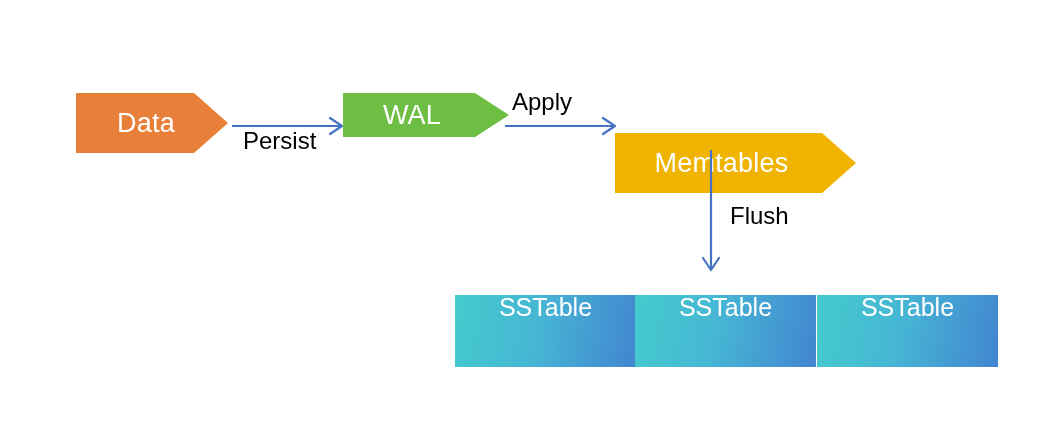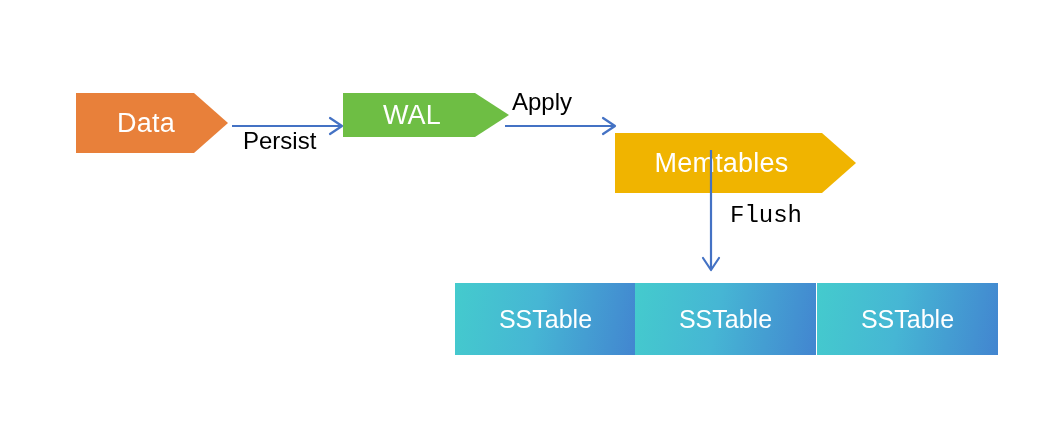--- a/index.html
+++ b/index.html
@@ -49,25 +49,25 @@
   }
   #node-memtables {
     left: 615px; top: 93px;  width: 241px; height: 60px;
     background: #f0b400;
     margin-top: 40px;
   }
 
   
   .sstable {
     position: absolute;
-    top: 283px;
+    top: 295px;
     width: 181px;
     height: 72px;
     display: flex;
-    align-items: center;
+    align-items: flex-start;
     justify-content: center;
     color: #ffffff;
     font-size: 25px;
     line-height: 1;
     background: linear-gradient(100deg, #44cbcd 0%, #46b6d4 45%, #4285d0 100%);
   }
   #sstable-1 { left: 455px; }
   #sstable-2 { left: 635px; }
   #sstable-3 { left: 817px; }
 
@@ -83,21 +83,21 @@
   
   .edge-label {
     position: absolute;
     font-size: 24px;
     color: #000000;
     line-height: 1;
     white-space: nowrap;
   }
   #label-persist { left: 243px; top: 90px; margin-top: 39px; }
   #label-apply   { left: 512px; top: 90px; }
-  #label-flush   { left: 730px; top: 204px; font-family: Liberation Mono, monospace; }
+  #label-flush   { left: 730px; top: 204px; }
 </style>
 </head>
 <body>
 
 <div id="canvas">
 
   <div class="chevron" id="node-data">
     <span class="lbl">Data</span>
   </div>
 

